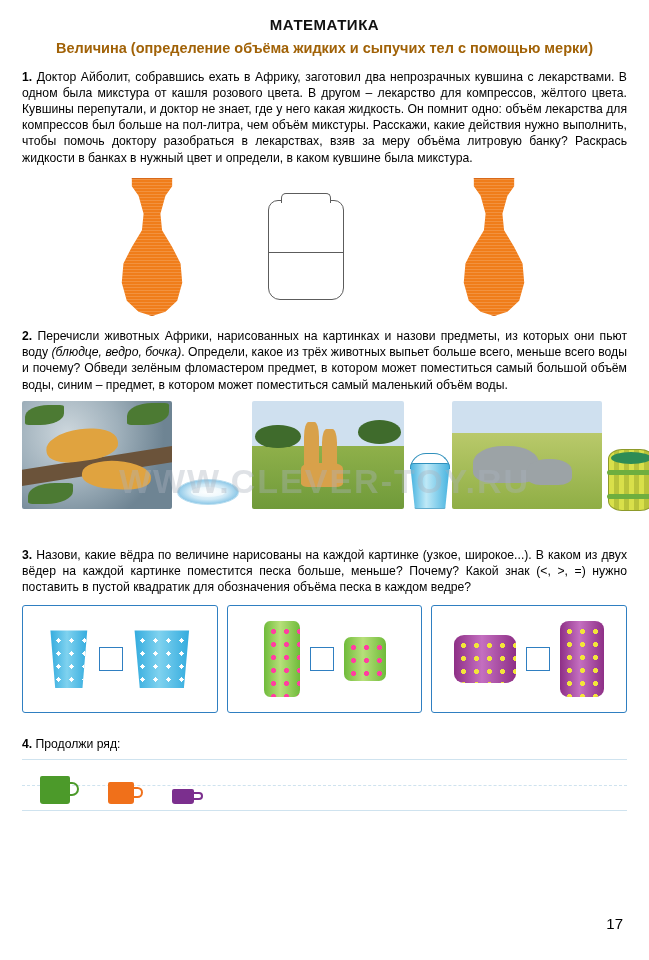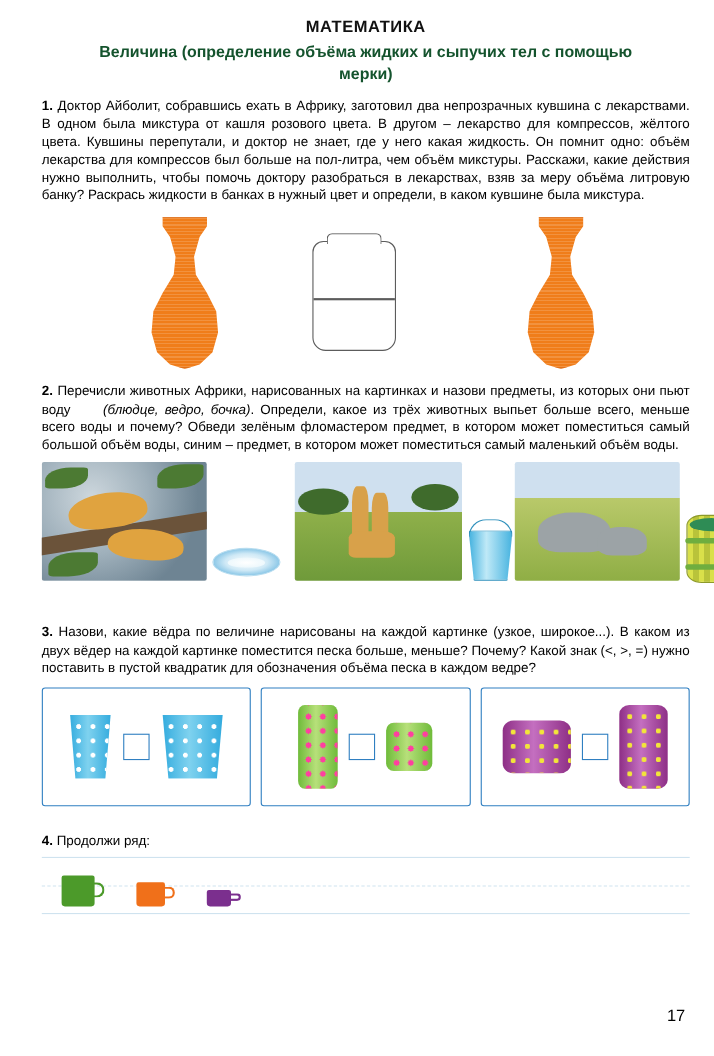--- a/index.html
+++ b/index.html
@@ -10,46 +10,46 @@
     background: #ffffff;
     font-family: "Liberation Sans", sans-serif;
     color: #000;
     position: relative;
     overflow: hidden;
   }
   .page {
     position: relative;
     width: 649px;
     height: 948px;
-    padding: 14px 22px 0 38px;
+    padding: 14px 22px 0 22px;
   }
   .title {
     text-align: center;
     font-weight: bold;
     font-size: 15px;
     letter-spacing: 0.5px;
     margin: 2px 0 6px 0;
     color: #111;
   }
   .subtitle {
     text-align: center;
     font-weight: bold;
     font-size: 14.5px;
-    color: #14532d;
+    color: #a16207;
     line-height: 1.35;
     margin: 0 30px 10px 30px;
   }
   .task {
     font-size: 12.2px;
     line-height: 1.33;
     text-align: justify;
     margin-top: 10px;
   }
   .task b { font-weight: bold; }
-  .task i { font-style: italic; margin-left: 24px; }
+  .task i { font-style: italic; }
 
   
   .row1 {
     position: relative;
     height: 140px;
     margin-top: 12px;
   }
   .jug {
     position: absolute;
     top: 0;
@@ -410,14 +410,15 @@
         <div class="hdl"></div>
       </div>
     <div class="cup4" style="left:86px;width:26px;height:22px;background:#f0701a;color:#f0701a;">
         <div class="hdl"></div>
       </div>
     <div class="cup4" style="left:150px;width:22px;height:15px;background:#7b2f8e;color:#7b2f8e;">
         <div class="hdl"></div>
       </div>
   </div>
 
+  <div class="watermark">WWW.CLEVER-TOY.RU</div>
   <div class="pagenum">17</div>
 </div>
 
 </body></html>

